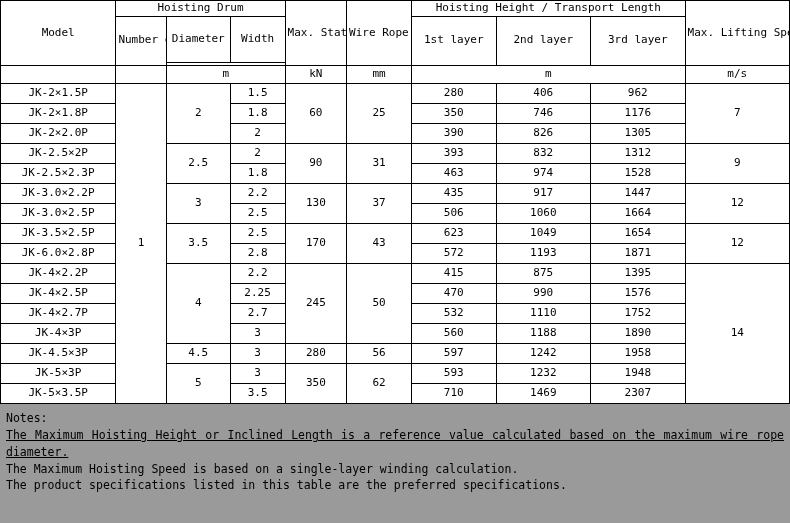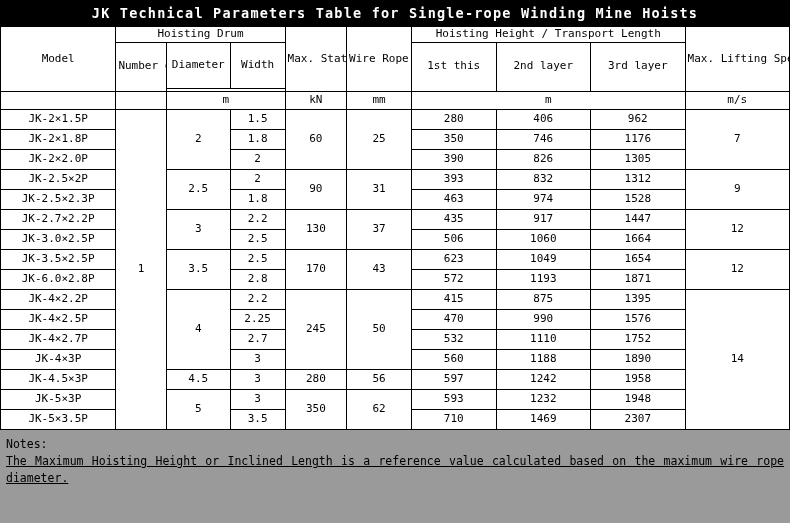--- a/index.html
+++ b/index.html
@@ -95,21 +95,20 @@
   }
   .notes .lbl {
     margin-bottom: 1px;
   }
 </style>
 </head>
 <body>
 
 <div class="page">
 
-  <div class="title-bar">JK Technical Parameters Table for Single-rope Winding Mine Hoists</div>
 
   <div class="table-wrap">
     <table class="main">
       <colgroup>
         <col style="width:105px">
         <col style="width:46px">
         <col style="width:58px">
         <col style="width:50px">
         <col style="width:56px">
         <col style="width:59px">
@@ -124,21 +123,21 @@
           <th class="hdr" colspan="3">Hoisting Drum</th>
           <th class="hdr" rowspan="3">Max. Static Tension</th>
           <th class="hdr" rowspan="3">Wire Rope Max. Diameter</th>
           <th class="hdr" colspan="3">Hoisting Height / Transport Length</th>
           <th class="hdr" rowspan="3">Max. Lifting Speed</th>
         </tr>
         <tr style="height:46px">
           <th class="hdr" rowspan="2">Number of Units</th>
           <th class="hdr">Diameter</th>
           <th class="hdr">Width</th>
-          <th class="hdr" rowspan="2">1st this</th>
+          <th class="hdr" rowspan="2">1st layer</th>
           <th class="hdr" rowspan="2">2nd layer</th>
           <th class="hdr" rowspan="2">3rd layer</th>
         </tr>
         <tr>
           <th class="hdr" colspan="2"></th>
         </tr>
         <tr class="unit-row">
           <td></td>
           <td></td>
           <td class="ctr" colspan="2">m</td>
@@ -187,21 +186,21 @@
             <td rowspan="2">9</td>
           </tr>
           <tr class="data-row">
             <td class="model">JK-2.5×2.3P</td>
             <td>1.8</td>
             <td>463</td>
             <td>974</td>
             <td>1528</td>
           </tr>
           <tr class="data-row">
-            <td class="model">JK-2.7×2.2P</td>
+            <td class="model">JK-3.0×2.2P</td>
             <td rowspan="2">3</td>
             <td>2.2</td>
             <td rowspan="2" class="lefted">130</td>
             <td rowspan="2" class="lefted">37</td>
             <td>435</td>
             <td>917</td>
             <td>1447</td>
             <td rowspan="2">12</td>
           </tr>
           <tr class="data-row">
@@ -288,15 +287,17 @@
             <td>1469</td>
             <td>2307</td>
           </tr>
         </tbody>
     </table>
   </div>
 
   <div class="notes">
     <div class="lbl">Notes:</div>
     <div class="line">The Maximum Hoisting Height or Inclined Length is a reference value calculated based on the maximum wire rope diameter.</div>
+    <div>The Maximum Hoisting Speed is based on a single-layer winding calculation.</div>
+    <div>The product specifications listed in this table are the preferred specifications.</div>
   </div>
 
 </div>
 
 </body></html>

